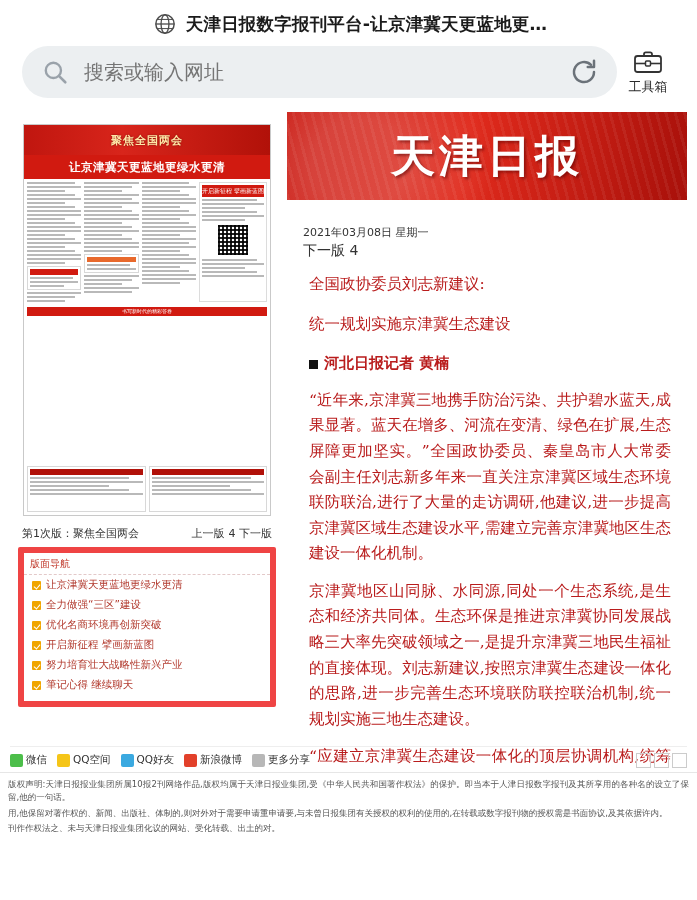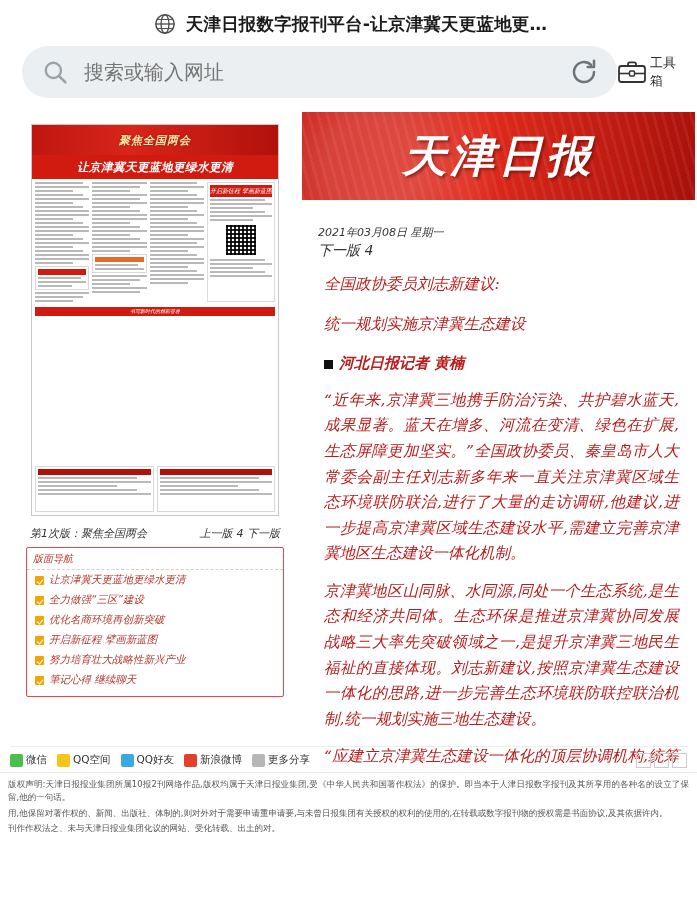--- a/index.html
+++ b/index.html
@@ -70,21 +70,21 @@
     color: #8a9199;
     font-family: "DejaVu Sans", "Liberation Sans", sans-serif;
   }
   .reload-icon {
     width: 30px;
     height: 30px;
     flex: 0 0 auto;
   }
   .toolbox {
     display: flex;
-    flex-direction: row;
+    flex-direction: column;
     align-items: center;
     justify-content: center;
     gap: 3px;
     width: 62px;
     flex: 0 0 auto;
   }
   .toolbox-icon {
     width: 30px;
     height: 26px;
   }
@@ -96,27 +96,26 @@
   
   .paper-wrap {
     position: relative;
     width: 697px;
     height: 720px;
     background: #ffffff;
     overflow: hidden;
   }
   .paper-inner {
     position: absolute;
-    left: 18px;
+    left: 10px;
     top: 0;
     width: 677px;
     height: 690px;
     display: flex;
-    gap: 12px;
-    font-style: italic;
+    gap: 5px;
   }
 
   
   .left-col {
     width: 272px;
     flex: 0 0 272px;
     padding: 6px 6px 0 8px;
     box-sizing: border-box;
   }
   .thumb {
@@ -254,21 +253,21 @@
     align-items: center;
     font-size: 11px;
     color: #333;
     padding: 0 4px;
   }
   .page-nav .left { flex: 1 1 auto; }
   .page-nav .right { display: flex; gap: 4px; }
 
   .toc {
     margin-top: 6px;
-    border: 1px solid #ef4444;
+    border: 6px solid #ef4444;
     border-radius: 2px;
     padding: 0 0 6px 0;
     background: #fff;
   }
   .toc-head {
     font-size: 10px;
     color: #c0392b;
     padding: 4px 6px 3px 6px;
     border-bottom: 1px dashed #e3c9c9;
   }

